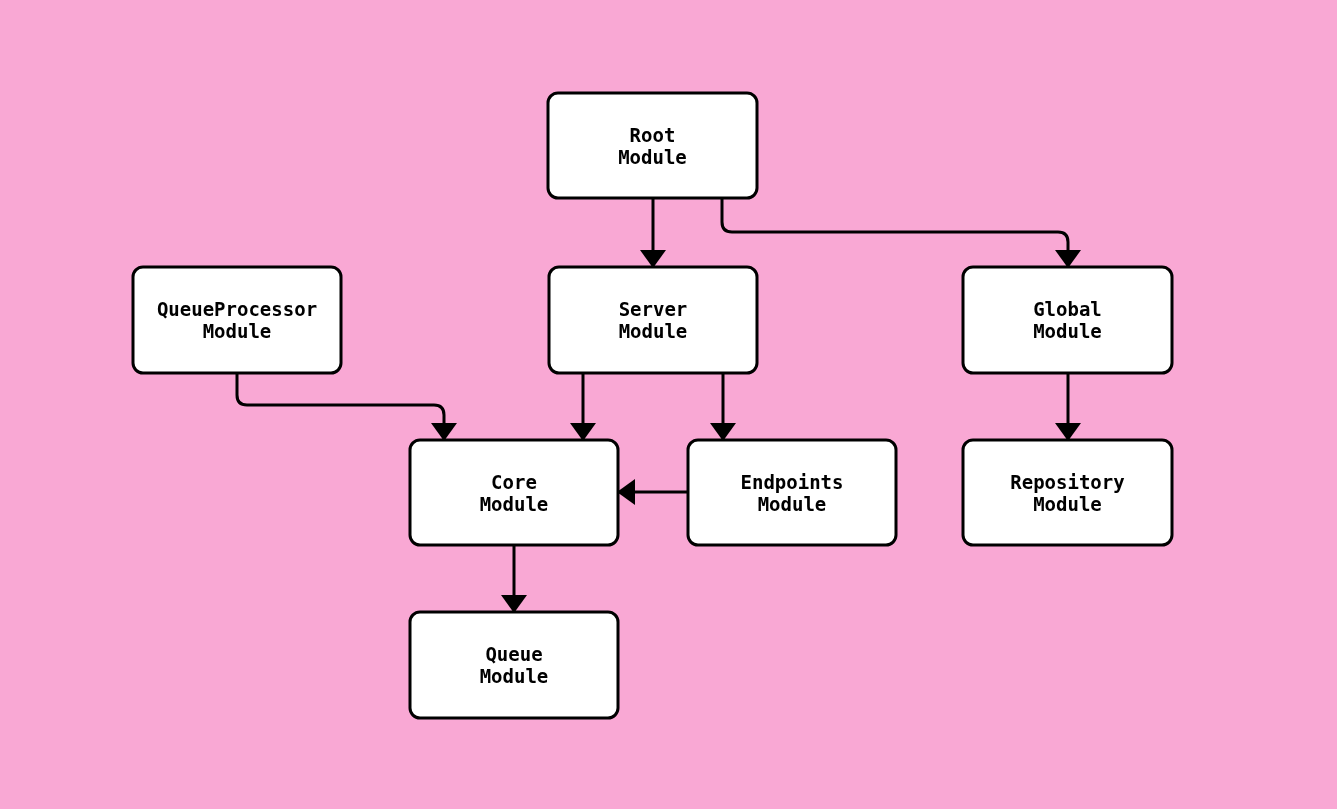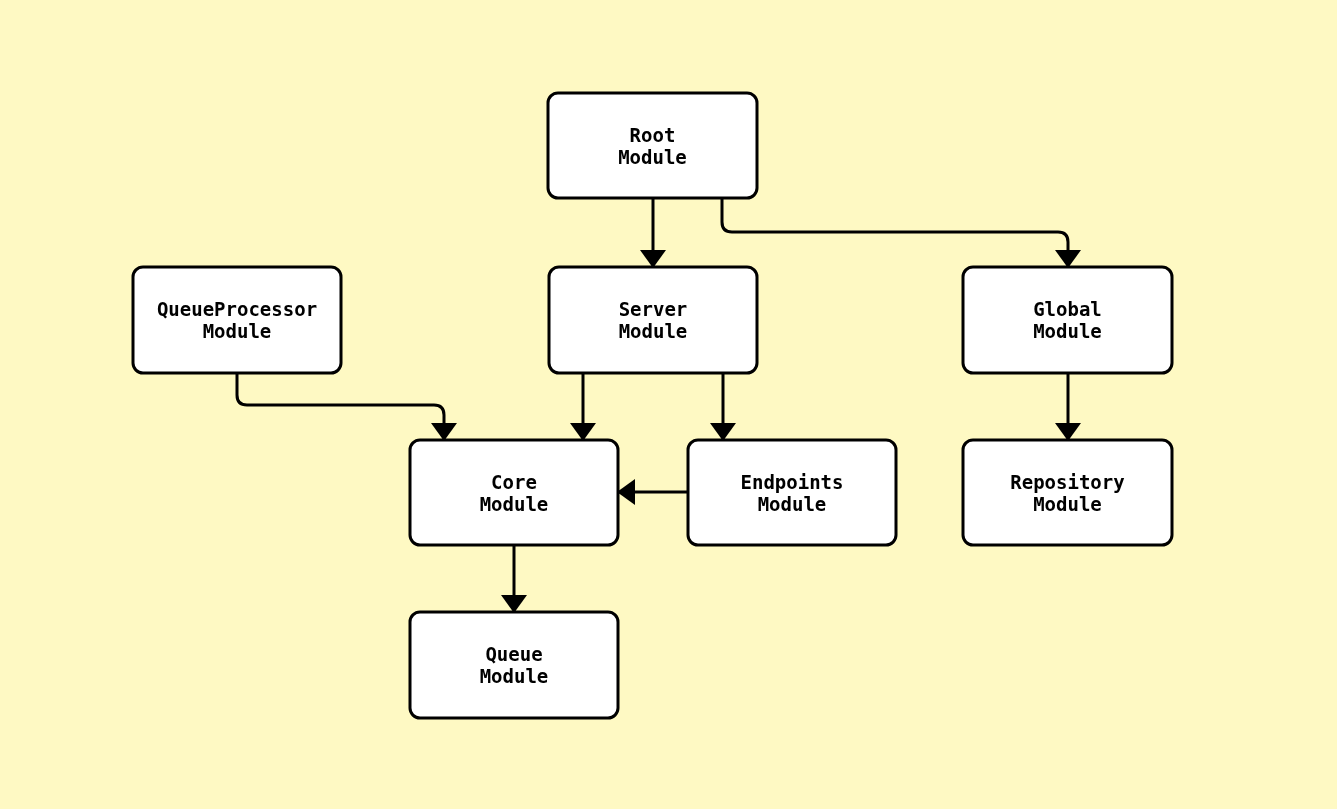--- a/index.html
+++ b/index.html
@@ -5,21 +5,21 @@
 <style>
   html, body {
     margin: 0;
     padding: 0;
     background: #ffffff;
   }
   #canvas {
     position: relative;
     width: 1337px;
     height: 809px;
-    background: #fef9c3;
+    background: #f9a8d4;
     overflow: hidden;
   }
   svg {
     display: block;
     width: 1337px;
     height: 809px;
   }
   .node-box {
     stroke-width: 3px;
   }

